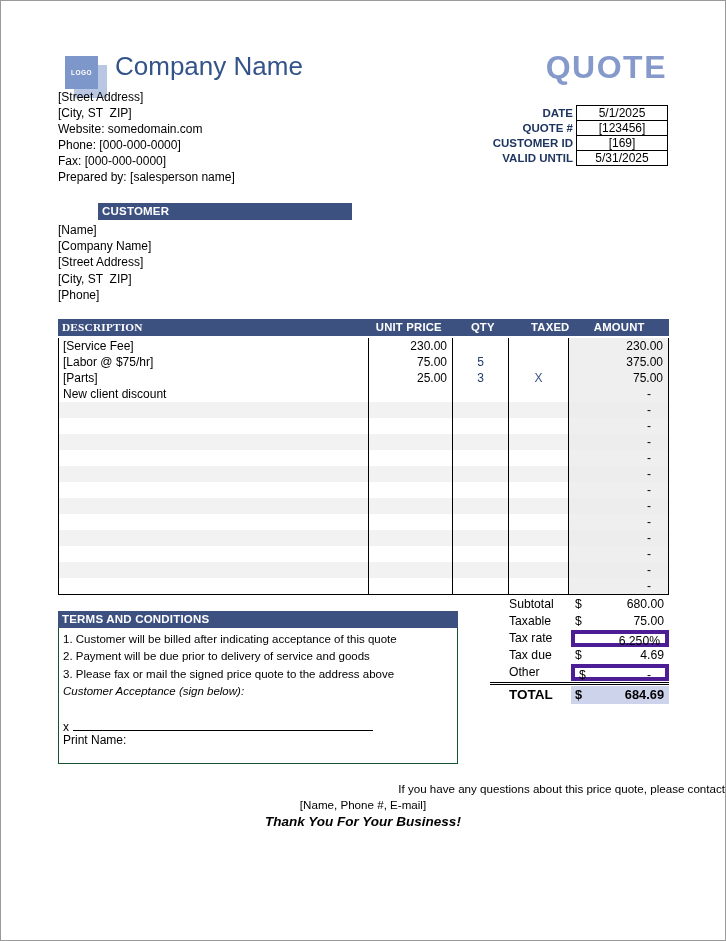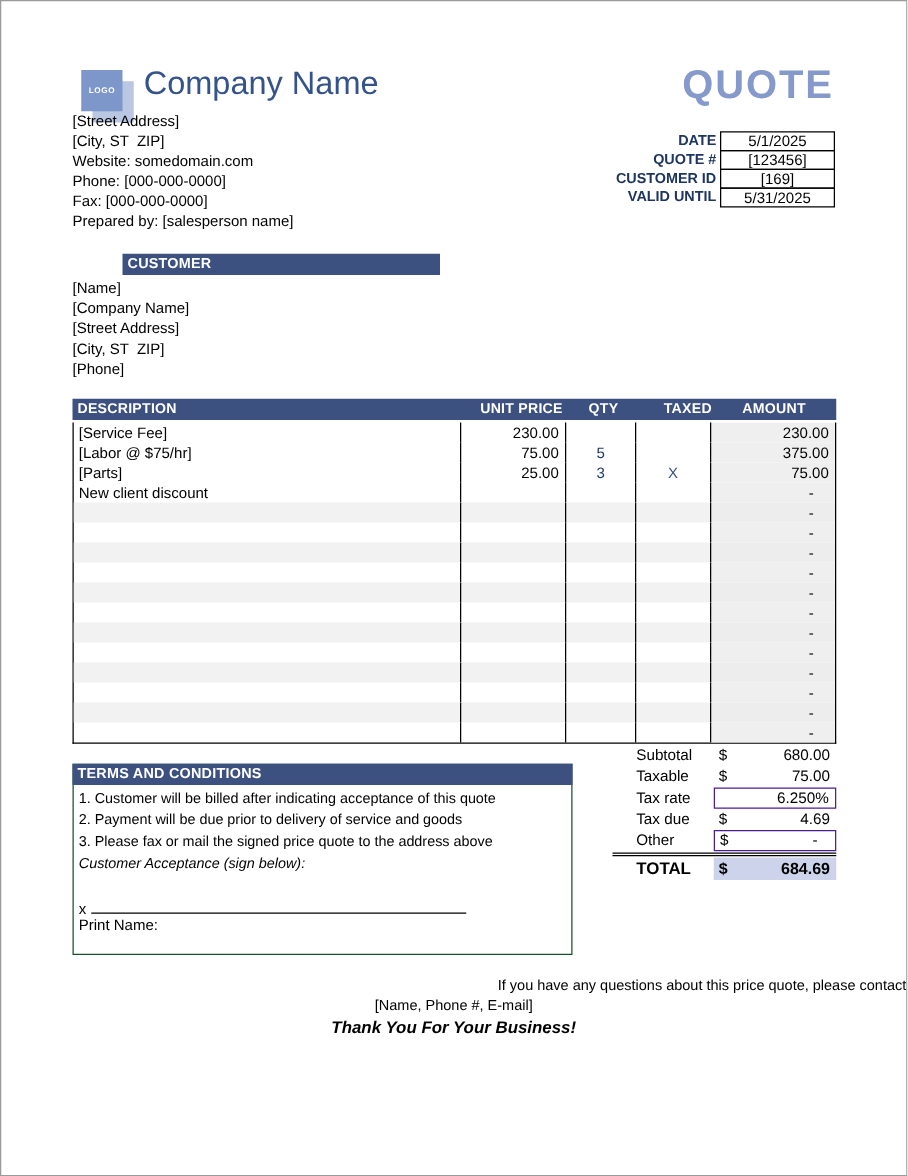--- a/index.html
+++ b/index.html
@@ -41,35 +41,35 @@
   .items-header { display:flex; height:17px; background:#3d5181; color:#fff;
                   font-weight:bold; font-size:11.3px; line-height:17px; letter-spacing:.2px; }
   .items-body { margin-top:2px; border:1px solid #000; border-top:none; box-sizing:border-box; width:611px; }
   .item-row { display:flex; height:16px; font-size:12px; line-height:16px; }
   .cell { box-sizing:border-box; overflow:hidden; }
   .c-desc   { width:309px; padding-left:4px; }
   .c-unit   { width:84px;  text-align:right; padding-right:5px; border-left:1px solid #000; }
   .c-qty    { width:56px;  text-align:center; border-left:1px solid #000; color:#1f3a6b; }
   .c-taxed  { width:60px;  text-align:center; border-left:1px solid #000; color:#3a5383; }
   .c-amount { width:100px; text-align:right; padding-right:5px; border-left:1px solid #000; background:#efefef; }
-  .h-desc   { width:310px; padding-left:4px; }
-  .h-unit   { width:84px;  text-align:right; padding-right:5px; }
+  .h-desc   { width:310px; padding-left:4px;font-family:Liberation Serif, serif; }
+  .h-unit   { width:84px;  text-align:center; padding-right:5px; }
   .h-qty    { width:56px;  text-align:center; }
   .h-taxed  { width:60px;  text-align:right; }
   .h-amount { width:101px; text-align:center; }
   .item-row.shaded .cell { background:#f2f2f2; }
   .item-row.shaded .c-amount { background:#ededed; }
   .c-amount.dash { padding-right:17px; }
 
   
   .totals { position:absolute; left:489px; top:595px; width:179px; font-size:12.2px; }
   .t-row { display:flex; height:17px; line-height:17px; }
   .t-label { flex:1; padding-left:19px; }
   .t-box { width:98px; box-sizing:border-box; display:flex; }
-  .t-box.bordered { border:1px solid #4c1d95; line-height:15px; }
+  .t-box.bordered { border:4px solid #4c1d95; line-height:15px; }
   .t-cur { padding-left:4px; }
   .t-val { margin-left:auto; padding-right:5px; }
   .t-val.dash { padding-right:14px; }
   .double-rule { height:0; border-top:3px double #000; margin:1px 0; }
   .t-total .t-label { font-weight:bold; font-size:13.5px; }
   .t-total { height:18px; line-height:18px; }
   .t-total .t-box { background:#cdd3ea; font-weight:bold; font-size:12.8px; }
 
   
   .terms { position:absolute; left:57px; top:610px; width:400px; height:153px;

